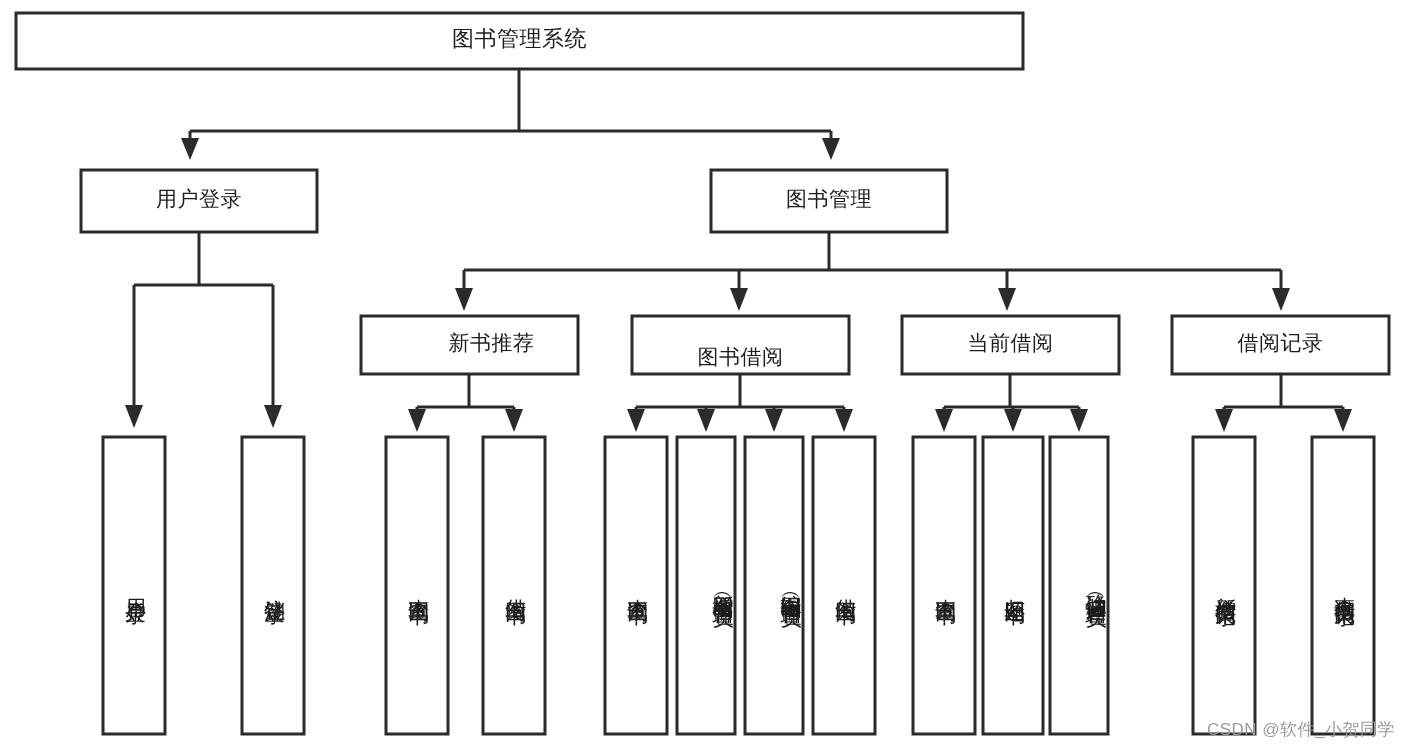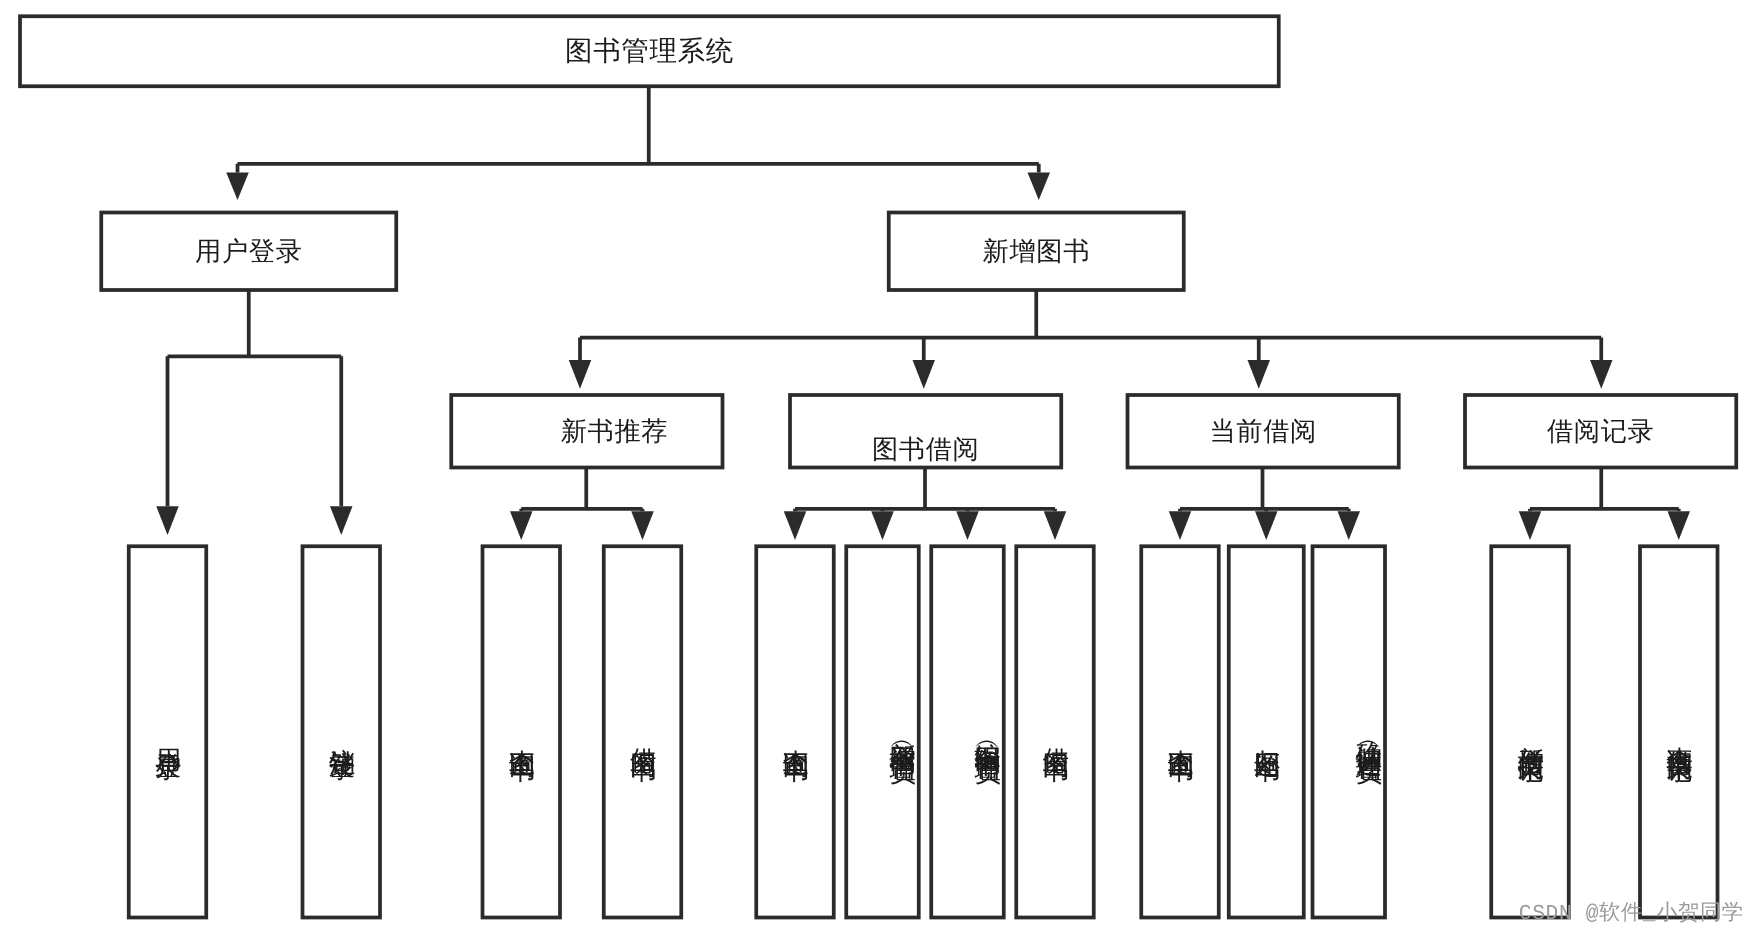--- a/index.html
+++ b/index.html
@@ -41,21 +41,21 @@
     fill: #2b2b2b;
     stroke: none;
   }
   .node-label {
     position: absolute;
     display: flex;
     align-items: center;
     justify-content: center;
     text-align: left;
     color: #1c1c1c;
-    font-family: Liberation Serif, serif;
+    font-family: Liberation Mono, monospace;
     pointer-events: none;
     box-sizing: border-box;
   }
   .node-label.horizontal {
     font-size: 21px;
     line-height: 1.25;
     letter-spacing: 0.5px;
   }
   .node-label.vertical {
     writing-mode: vertical-rl;
@@ -66,21 +66,21 @@
   }
   .node-label.root {
     font-size: 22px;
   }
   .watermark {
     position: absolute;
     right: 10px;
     bottom: 6px;
     font-size: 17px;
     color: #9a9a9a;
-    font-family: Liberation Mono, monospace;
+    font-family: Liberation Sans, sans-serif;
     white-space: nowrap;
     letter-spacing: 0.5px;
   }
 </style>
 </head>
 <body>
 
 <div id="diagram-root">
 
   <svg class="diagram-svg" viewBox="0 0 1405 747">
@@ -183,21 +183,21 @@
     <rect class="node-box" x="983" y="437" width="60" height="297"></rect>
     <rect class="node-box" x="1050" y="437" width="58" height="297"></rect>
 
     <rect class="node-box" x="1193" y="437" width="62" height="297"></rect>
     <rect class="node-box" x="1312" y="437" width="62" height="297"></rect>
   </svg>
 
   <div class="node-label horizontal root" style="left:16px; top:13px; width:1007px; height:56px;">图书管理系统</div>
 
   <div class="node-label horizontal" style="left:81px; top:170px; width:236px; height:62px;">用户登录</div>
-  <div class="node-label horizontal" style="left:711px; top:170px; width:236px; height:62px;">新增图书</div>
+  <div class="node-label horizontal" style="left:711px; top:170px; width:236px; height:62px;">图书管理</div>
 
   <div class="node-label horizontal" style="left:361px; top:316px; width:261px; height:58px;">新书推荐</div>
   <div class="node-label horizontal" style="left:632px; top:316px; width:217px; height:58px;margin-top:14px;">图书借阅</div>
   <div class="node-label horizontal" style="left:902px; top:316px; width:217px; height:58px;">当前借阅</div>
   <div class="node-label horizontal" style="left:1172px; top:316px; width:217px; height:58px;">借阅记录</div>
 
   <div class="node-label vertical" style="left:103px; top:437px; width:62px; height:297px;">用户登录</div>
   <div class="node-label vertical" style="left:242px; top:437px; width:62px; height:297px;">注销登录</div>
 
   <div class="node-label vertical" style="left:386px; top:437px; width:62px; height:297px;">查询图书</div>

